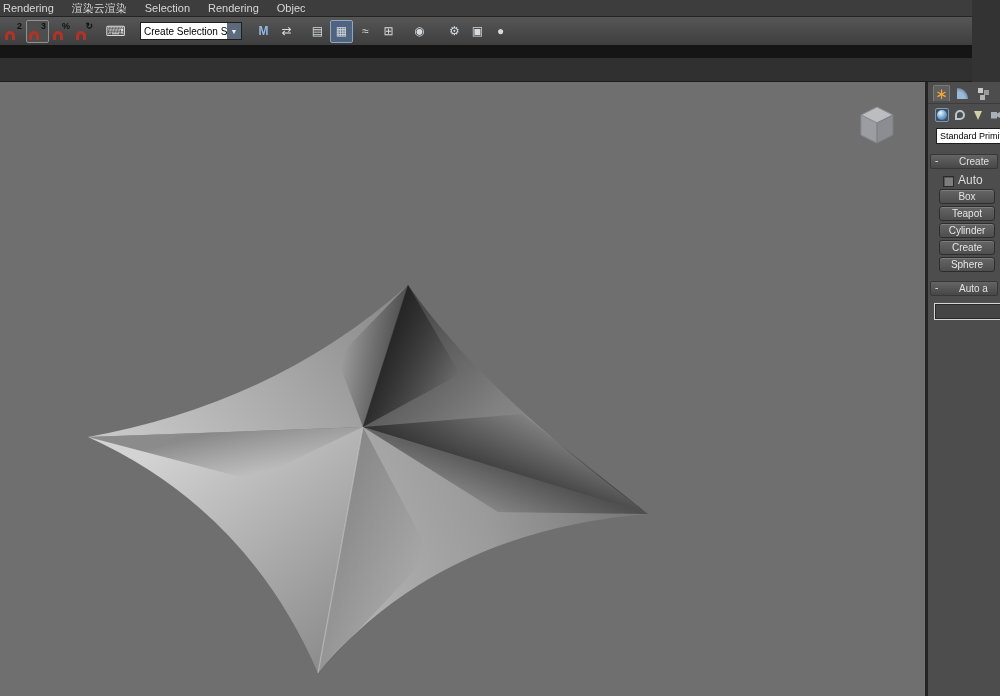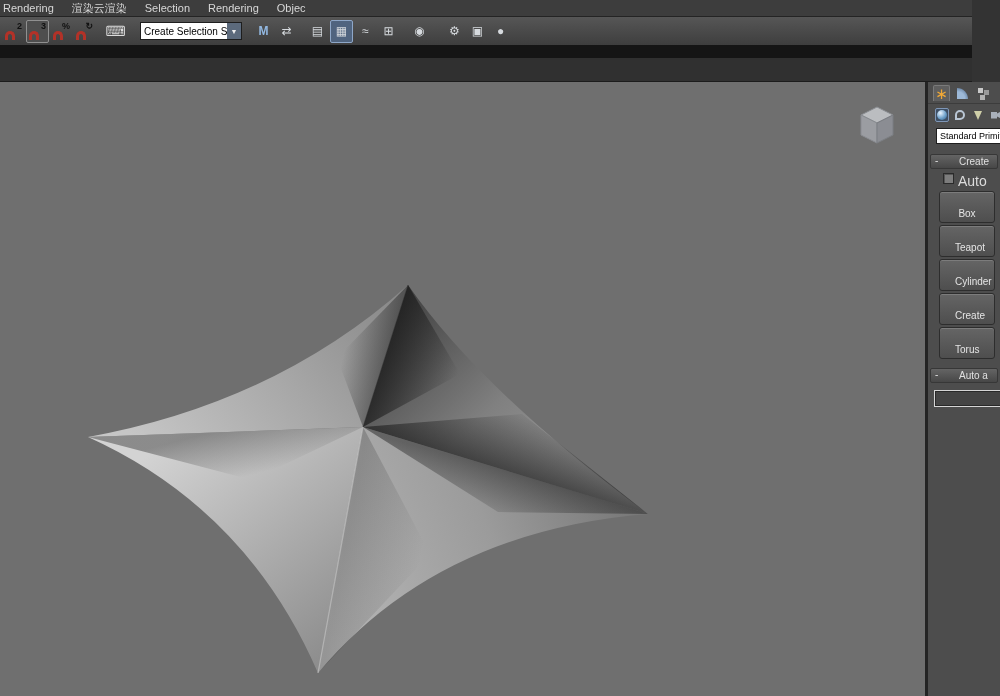--- a/index.html
+++ b/index.html
@@ -71,28 +71,28 @@
                   font-size:9px;color:#000;display:flex;align-items:center;padding-left:3px;
                   white-space:nowrap;overflow:hidden;box-sizing:content-box;}
 
   .rollout{margin:10px 2px 0 2px;height:13px;background:linear-gradient(#646464,#474747);
            border:1px solid #373737;border-radius:2px;font-size:10px;color:#e0e0e0;
            display:flex;align-items:center;position:relative;overflow:hidden;}
   .rollout .collapse{position:absolute;left:4px;top:0;line-height:12px;}
   .rollout .title{margin-left:28px;white-space:nowrap;}
   .rollout2{margin-top:9px;}
 
-  .autogrid{display:flex;align-items:flex-start;gap:4px;margin:4px 0 0 15px;font-size:14px;color:#dcdcdc;}
+  .autogrid{display:flex;align-items:flex-end;gap:4px;margin:4px 0 0 15px;font-size:12px;color:#dcdcdc;}
   .checkbox{width:9px;height:9px;background:#7d7d7d;border:1px solid #2a2a2a;
             box-shadow:inset 1px 1px 0 #565656;flex:none;}
 
   .obj-btn{display:block;width:56px;height:15px;margin:2px 0 0 11px;
            background:linear-gradient(#656565,#4e4e4e);border:1px solid #2d2d2d;border-radius:3px;
            color:#e4e4e4;font-size:10px;text-align:center;line-height:13px;
-           box-shadow:inset 0 1px 0 #7c7c7c;font-family:"Liberation Sans",sans-serif;padding:15px;cursor:default;}
+           box-shadow:inset 0 1px 0 #7c7c7c;font-family:"Liberation Sans",sans-serif;padding:0;cursor:default;}
 
   .name-field{margin:7px 0 0 6px;width:64px;height:15px;background:#454545;border:1px solid #d6d6d6;
               box-shadow:inset 0 0 0 1px #292929;font-size:10px;color:#eee;padding:0 2px;}
 </style>
 </head>
 <body>
 
 <div class="app">
 
   <div class="menubar">
@@ -277,21 +277,21 @@
 
       <div class="autogrid">
         <div class="checkbox"></div>
         <span>Auto</span>
       </div>
 
       <button class="obj-btn">Box</button>
       <button class="obj-btn">Teapot</button>
       <button class="obj-btn">Cylinder</button>
       <button class="obj-btn">Create</button>
-      <button class="obj-btn">Torus</button>
+      <button class="obj-btn">Sphere</button>
 
       <div class="rollout rollout2">
         <span class="collapse">-</span>
         <span class="title">Auto a</span>
       </div>
 
       <input class="name-field" value="" style="">
 
     </div>
   </div>

